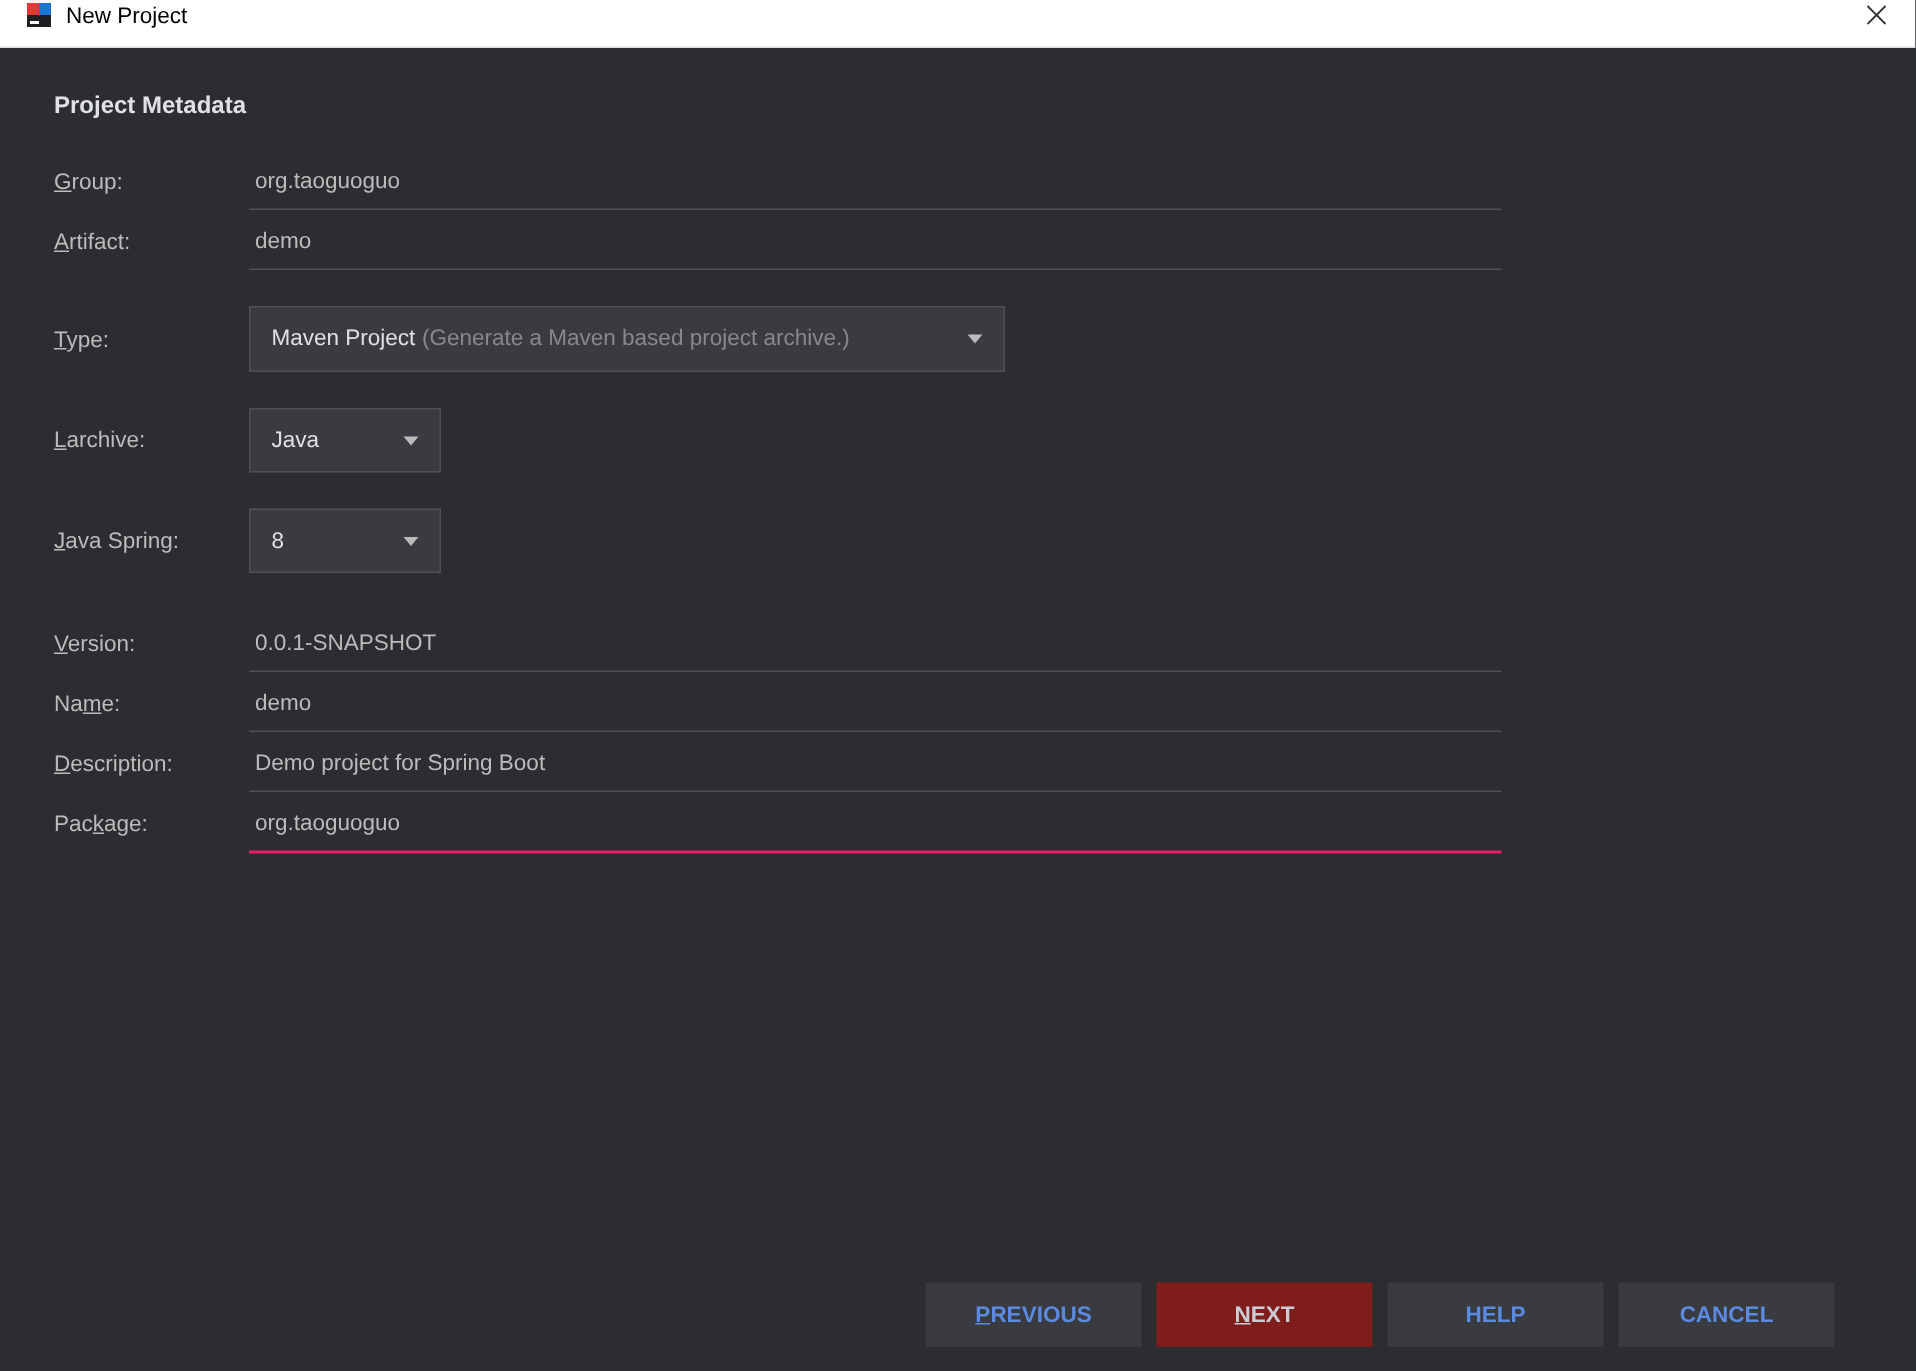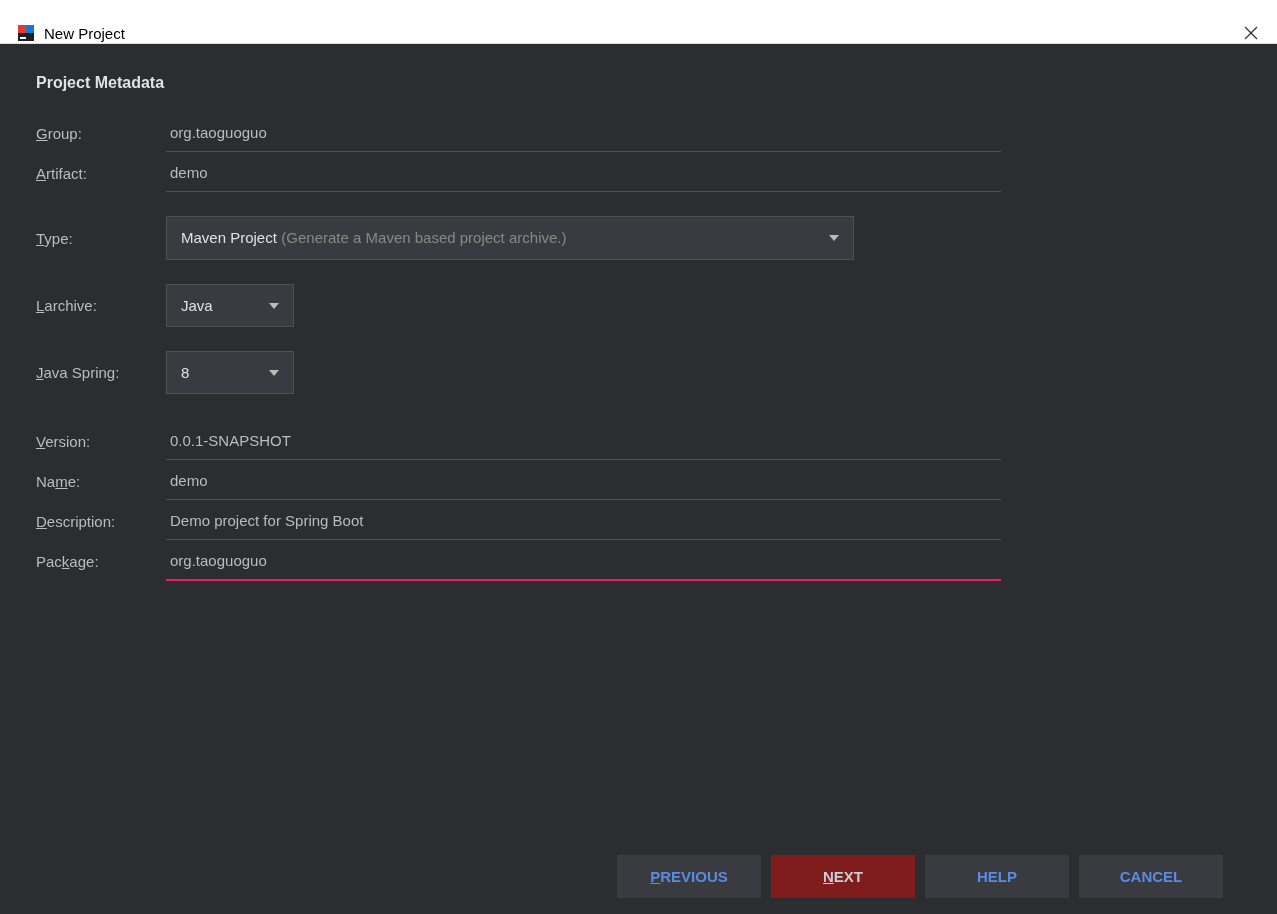--- a/index.html
+++ b/index.html
@@ -16,23 +16,23 @@
       color: #bbbbbb;
     }
     .window {
       width: 100%;
       height: 100%;
       display: flex;
       flex-direction: column;
     }
     .titlebar {
       background: #ffffff;
-      height: 44px;
-      display: flex;
-      align-items: flex-end;
+      height: 32px;
+      display: flex;
+      align-items: flex-start;
       justify-content: space-between;
       padding: 0 16px;
       border-bottom: 1px solid #ddd;
     }
     .titlebar-left {
       display: flex;
       align-items: center;
       gap: 8px;
     }
     .app-icon {
@@ -102,21 +102,21 @@
       background: #393b40;
       border: 1px solid #4e5052;
       display: flex;
       align-items: center;
       justify-content: space-between;
       padding: 12px 14px;
       cursor: pointer;
       position: relative;
     }
     .dropdown-wide {
-      width: 688px;
+      width: 504px;
     }
     .dropdown-narrow {
       width: 128px;
     }
     .dropdown-label {
       color: #dfe1e5;
       font-size: 15px;
     }
     .dropdown-hint {
       color: #888888;

